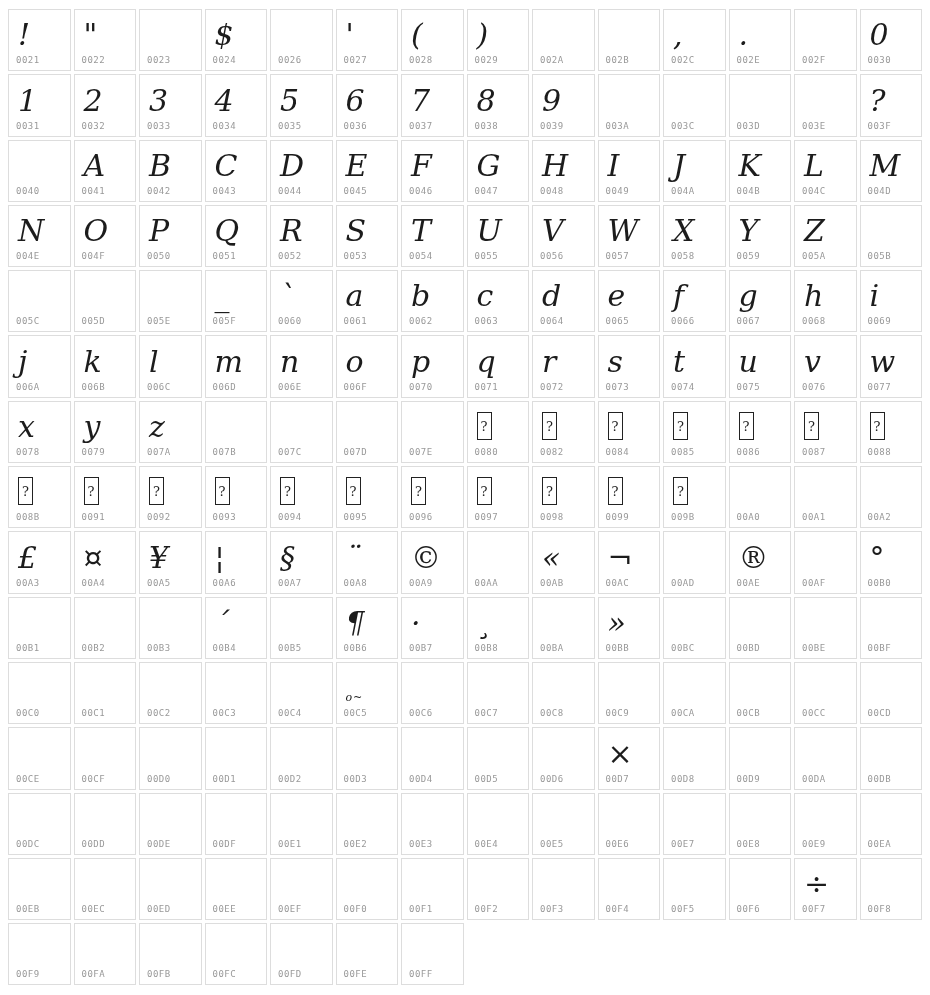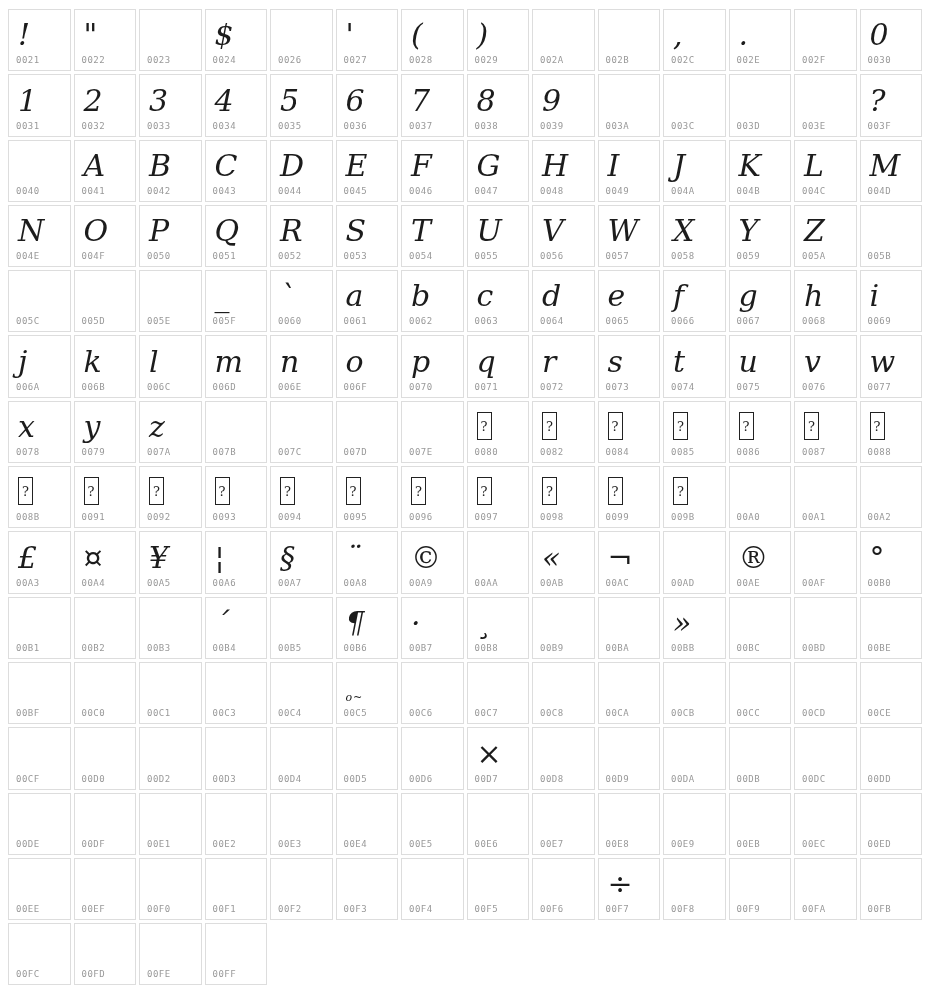--- a/index.html
+++ b/index.html
@@ -619,24 +619,20 @@
     <div class="cell">
     <div class="glyph">·</div>
     <div class="code">00B7</div>
   </div>
     <div class="cell">
     <div class="glyph">¸</div>
     <div class="code">00B8</div>
   </div>
     <div class="cell">
     <div class="glyph"></div>
-    <div class="code">00B9</div>
-  </div>
-    <div class="cell">
-    <div class="glyph"></div>
     <div class="code">00BA</div>
   </div>
     <div class="cell">
     <div class="glyph">»</div>
     <div class="code">00BB</div>
   </div>
     <div class="cell">
     <div class="glyph"></div>
     <div class="code">00BC</div>
   </div>
@@ -655,20 +651,24 @@
     <div class="cell">
     <div class="glyph"></div>
     <div class="code">00C0</div>
   </div>
     <div class="cell">
     <div class="glyph"></div>
     <div class="code">00C1</div>
   </div>
     <div class="cell">
     <div class="glyph"></div>
+    <div class="code">00C2</div>
+  </div>
+    <div class="cell">
+    <div class="glyph"></div>
     <div class="code">00C3</div>
   </div>
     <div class="cell">
     <div class="glyph"></div>
     <div class="code">00C4</div>
   </div>
     <div class="cell">
     <div class="glyph small">o~</div>
     <div class="code">00C5</div>
   </div>
@@ -679,20 +679,24 @@
     <div class="cell">
     <div class="glyph"></div>
     <div class="code">00C7</div>
   </div>
     <div class="cell">
     <div class="glyph"></div>
     <div class="code">00C8</div>
   </div>
     <div class="cell">
     <div class="glyph"></div>
+    <div class="code">00C9</div>
+  </div>
+    <div class="cell">
+    <div class="glyph"></div>
     <div class="code">00CA</div>
   </div>
     <div class="cell">
     <div class="glyph"></div>
     <div class="code">00CB</div>
   </div>
     <div class="cell">
     <div class="glyph"></div>
     <div class="code">00CC</div>
   </div>
@@ -704,20 +708,24 @@
     <div class="glyph"></div>
     <div class="code">00CE</div>
   </div>
     <div class="cell">
     <div class="glyph"></div>
     <div class="code">00CF</div>
   </div>
     <div class="cell">
     <div class="glyph"></div>
     <div class="code">00D0</div>
+  </div>
+    <div class="cell">
+    <div class="glyph"></div>
+    <div class="code">00D1</div>
   </div>
     <div class="cell">
     <div class="glyph"></div>
     <div class="code">00D2</div>
   </div>
     <div class="cell">
     <div class="glyph"></div>
     <div class="code">00D3</div>
   </div>
     <div class="cell">
@@ -799,20 +807,24 @@
     <div class="cell">
     <div class="glyph"></div>
     <div class="code">00E8</div>
   </div>
     <div class="cell">
     <div class="glyph"></div>
     <div class="code">00E9</div>
   </div>
     <div class="cell">
     <div class="glyph"></div>
+    <div class="code">00EA</div>
+  </div>
+    <div class="cell">
+    <div class="glyph"></div>
     <div class="code">00EB</div>
   </div>
     <div class="cell">
     <div class="glyph"></div>
     <div class="code">00EC</div>
   </div>
     <div class="cell">
     <div class="glyph"></div>
     <div class="code">00ED</div>
   </div>

